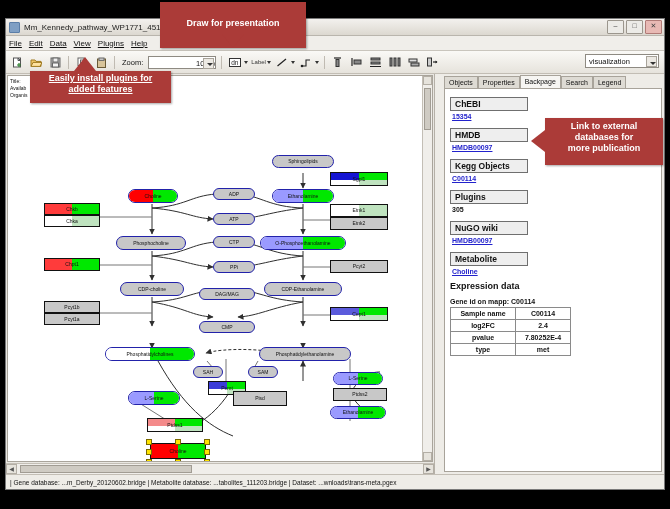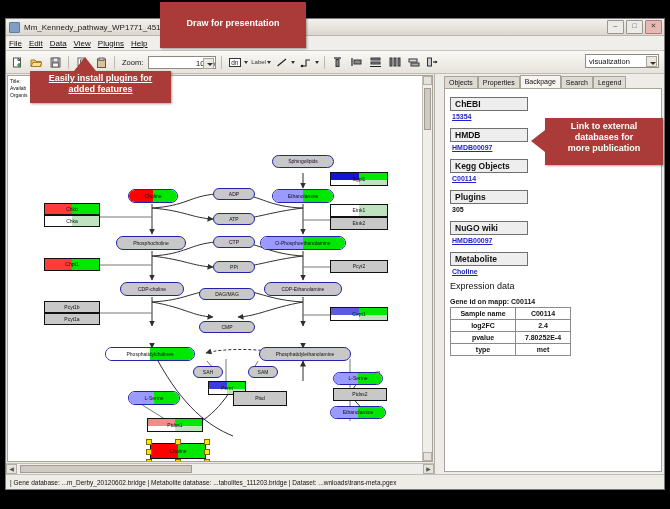--- a/index.html
+++ b/index.html
@@ -93,21 +93,21 @@
     position:relative;overflow:hidden;}
   .pb-inner{position:absolute;left:5px;top:4px;right:10px;}
 
   .dbgroup{margin-bottom:4px;}
   .dbhead{display:inline-block;min-width:78px;background:#eeeeee;border:1px solid #6f6f6f;
     font-size:8.5px;font-weight:bold;color:#111;padding:1px 4px;box-sizing:border-box;}
   .dblink{font-size:7px;color:#2222cc;text-decoration:underline;margin:2px 0 0 2px;
     display:block;font-weight:bold;}
   .dbtext{font-size:7px;color:#111;margin:2px 0 0 2px;display:block;font-weight:bold;}
 
-  .exp-title{font-size:9px;font-weight:normal;color:#111;margin:6px 0 7px 0;}
+  .exp-title{font-size:9px;font-weight:bold;color:#111;margin:6px 0 7px 0;}
   .geneid{font-size:7px;font-weight:bold;color:#111;margin-bottom:2px;}
   table.exp{border-collapse:collapse;border:1px solid #8a8a8a;}
   table.exp td{border:1px solid #8a8a8a;font-size:7px;font-weight:bold;color:#111;
     text-align:center;padding:2px 3px;background:#fff;}
   table.exp td.k{width:58px;}
   table.exp td.v{width:48px;}
 
   
   .vscroll{position:absolute;right:0;top:0;bottom:0;width:9px;background:#f0eeea;
     border-left:1px solid #c3beb5;}

